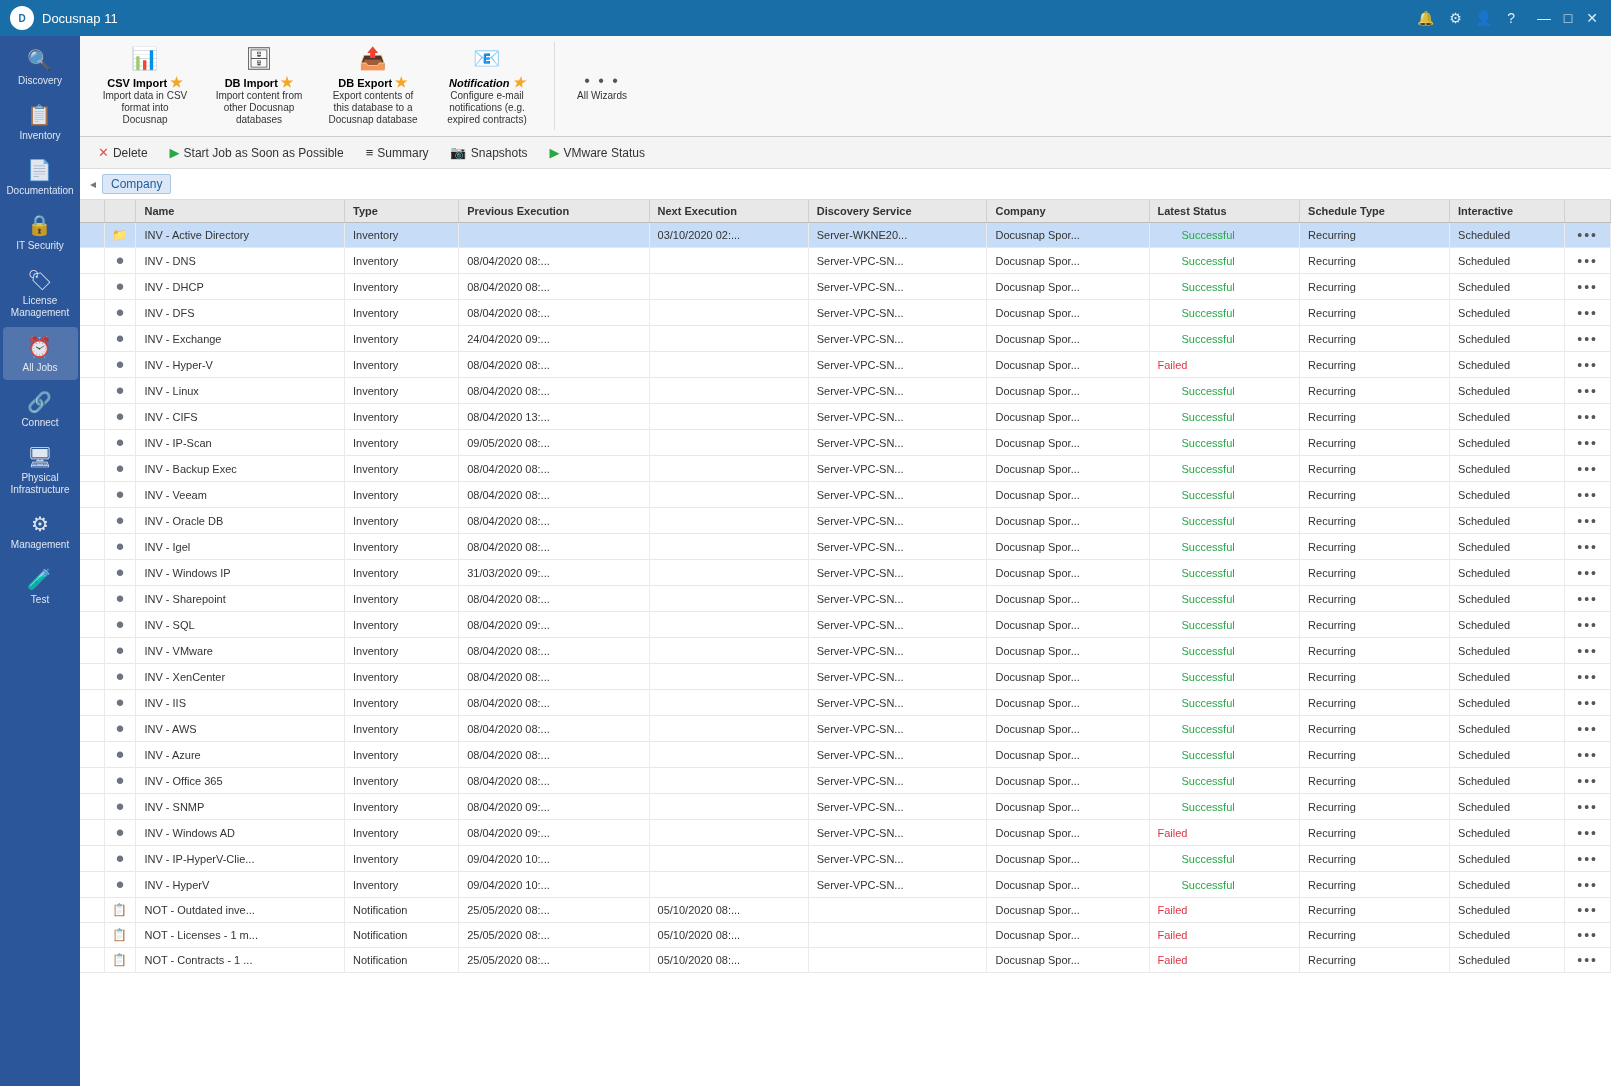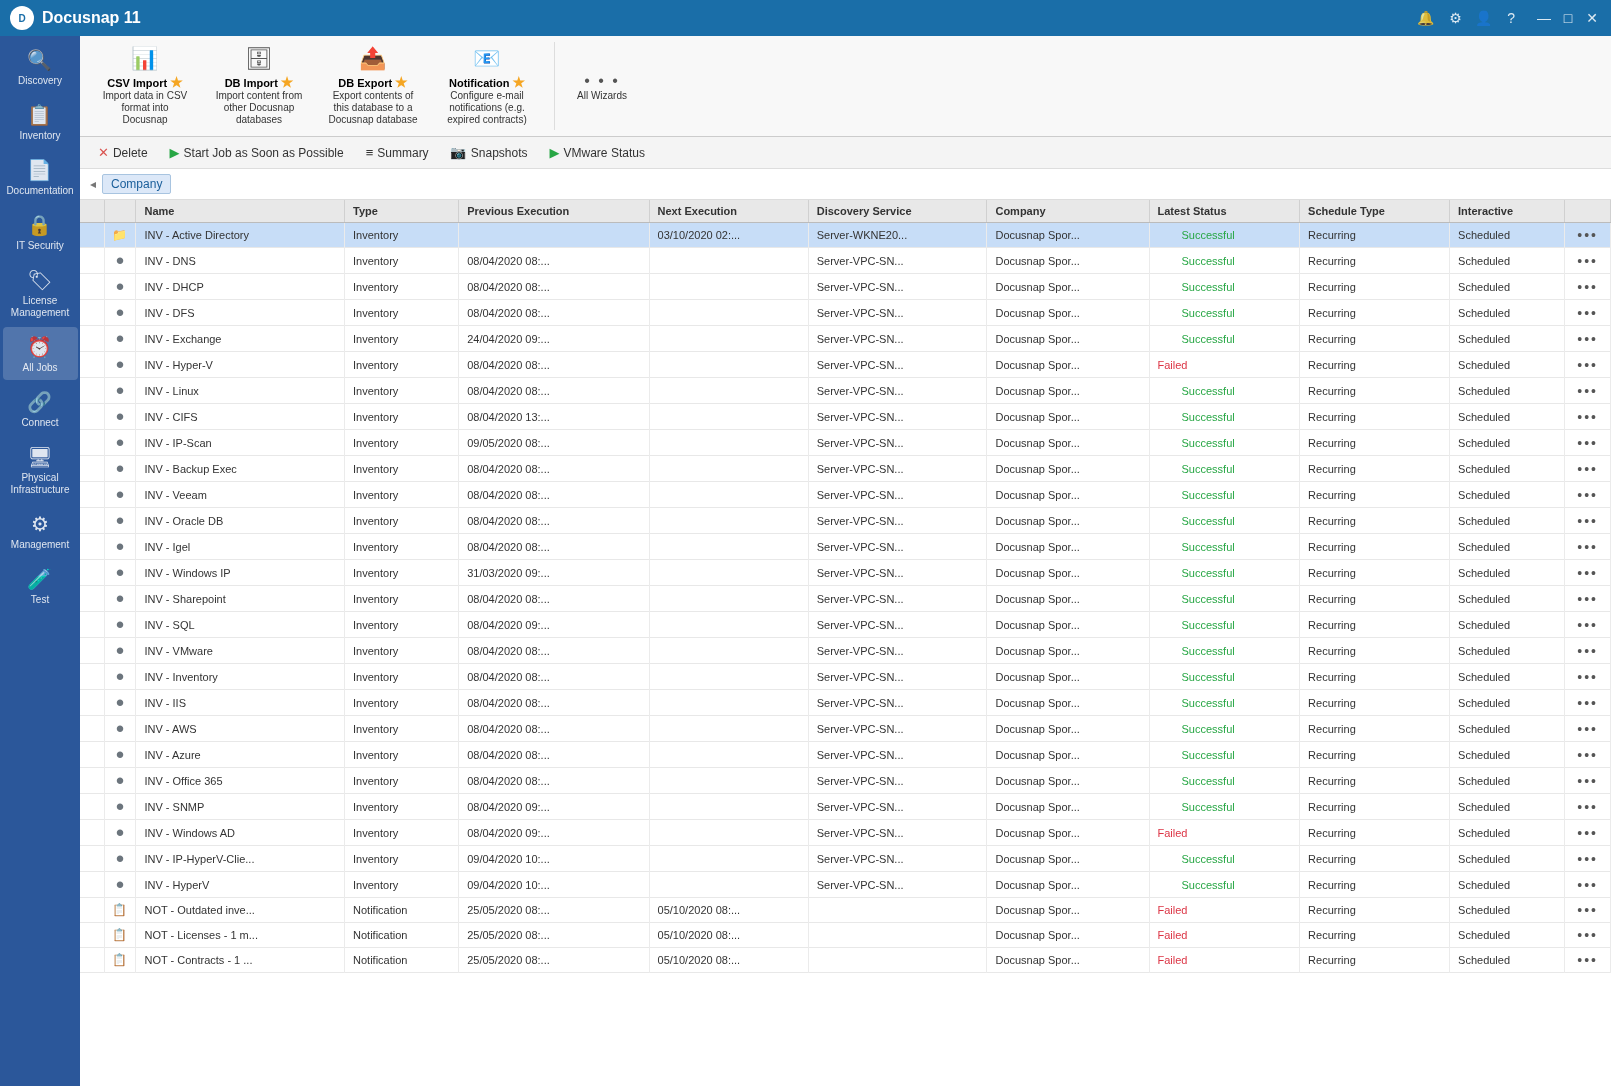--- a/index.html
+++ b/index.html
@@ -15,21 +15,21 @@
       color: white;
     }
     .title-bar-logo {
       width: 24px; height: 24px;
       background: white;
       border-radius: 50%;
       margin-right: 8px;
       display: flex; align-items: center; justify-content: center;
       color: #1a6ea8; font-weight: bold; font-size: 10px;
     }
-    .title-bar-title { flex: 1; font-size: 16px; font-weight: bold; }
+    .title-bar-title { flex: 1; font-size: 13px; }
     .title-bar-controls { display: flex; gap: 6px; }
     .title-bar-controls span {
       width: 18px; height: 18px; display: flex; align-items: center; justify-content: center;
       cursor: pointer; font-size: 14px; color: rgba(255,255,255,0.85);
     }
     .title-bar-icons { display: flex; gap: 14px; margin-right: 20px; }
     .title-bar-icons span { font-size: 14px; cursor: pointer; color: rgba(255,255,255,0.85); }
 
     
     .app-body { display: flex; height: calc(1086px - 36px); }
@@ -256,21 +256,21 @@
         <div class="ribbon-btn">
           <span class="r-icon">📤</span>
           <div>
             <div style="font-weight:600; font-size:11px;">DB Export<span class="ribbon-star">★</span></div>
             <div class="r-label">Export contents of this database to a Docusnap database</div>
           </div>
         </div>
         <div class="ribbon-btn">
           <span class="r-icon">📧</span>
           <div>
-            <div style="font-weight:600; font-size:11px;">Notification<span class="ribbon-star">★</span></div>
+            <div style="font-weight:600; font-size:11px;font-style:italic;">Notification<span class="ribbon-star">★</span></div>
             <div class="r-label">Configure e-mail notifications (e.g. expired contracts)</div>
           </div>
         </div>
       </div>
       <div class="ribbon-all">
         <span class="dots">• • •</span>
         <div class="r-label">All Wizards</div>
       </div>
     </div>
 
@@ -591,21 +591,21 @@
       <td class="status-success">Successful</td>
       <td>Recurring</td>
       <td>Scheduled</td>
       <td>
         <button class="more-btn">•••</button>
       </td>
     </tr>
             <tr>
       <td class="td-checkbox"></td>
       <td class="td-icon"><span style="color:#6c757d; font-size:14px;">⏺</span></td>
-      <td>INV - Inventory</td>
+      <td>INV - XenCenter</td>
       <td>Inventory</td>
       <td>08/04/2020 08:...</td>
       <td></td>
       <td>Server-VPC-SN...</td>
       <td>Docusnap Spor...</td>
       <td class="status-success">Successful</td>
       <td>Recurring</td>
       <td>Scheduled</td>
       <td>
         <button class="more-btn">•••</button>

